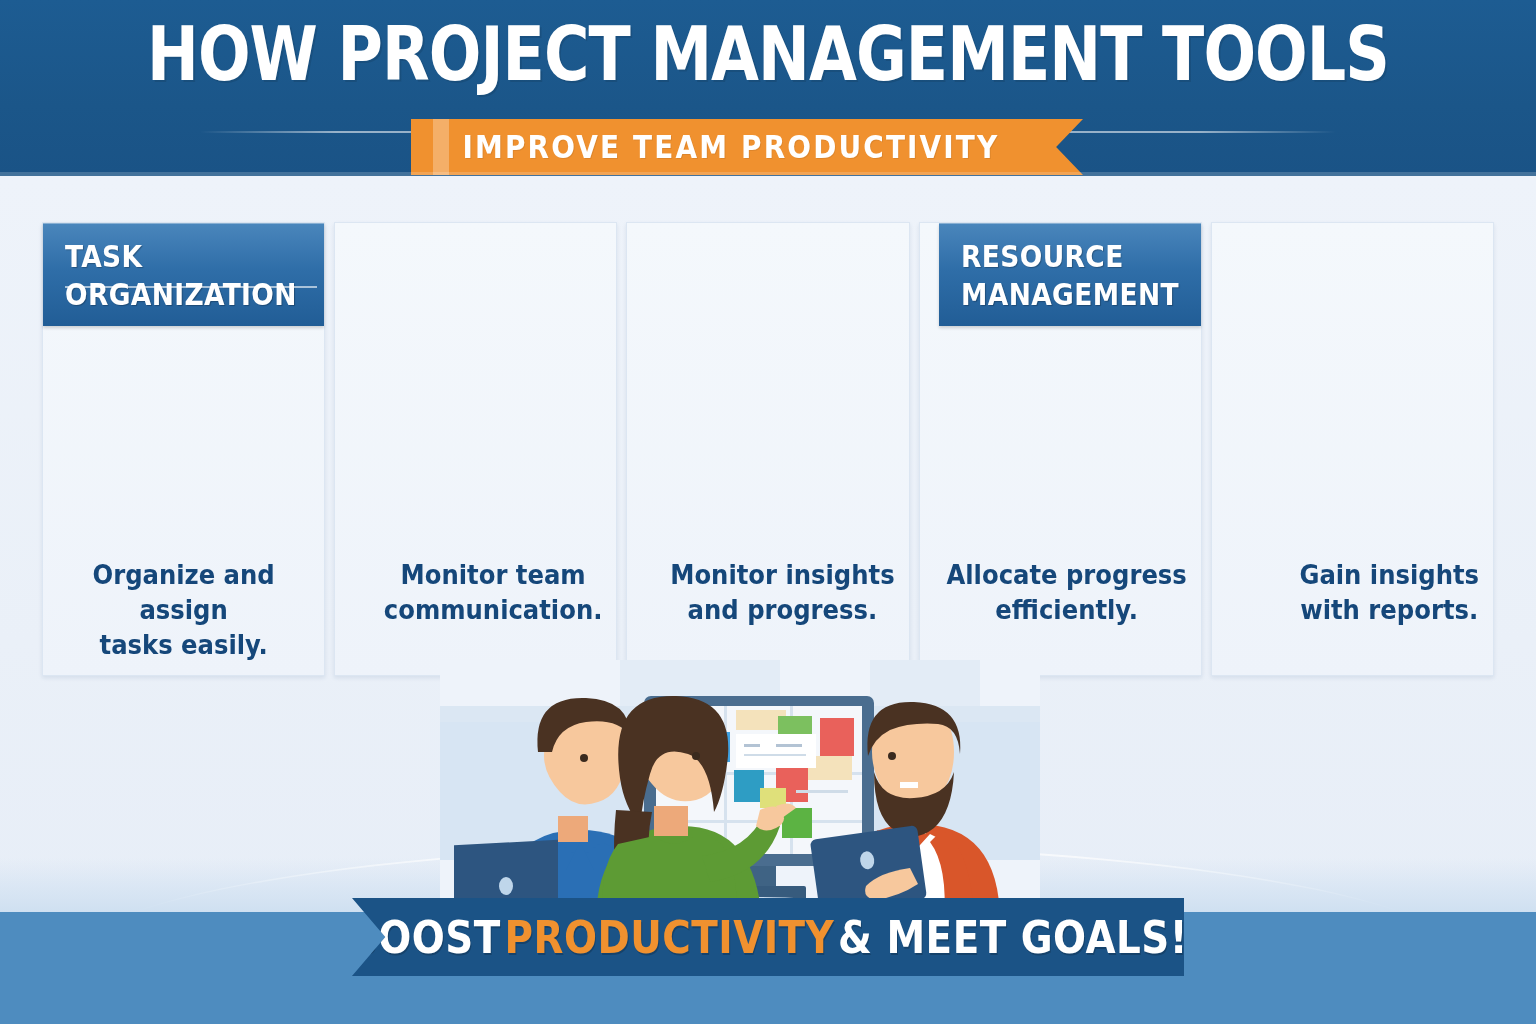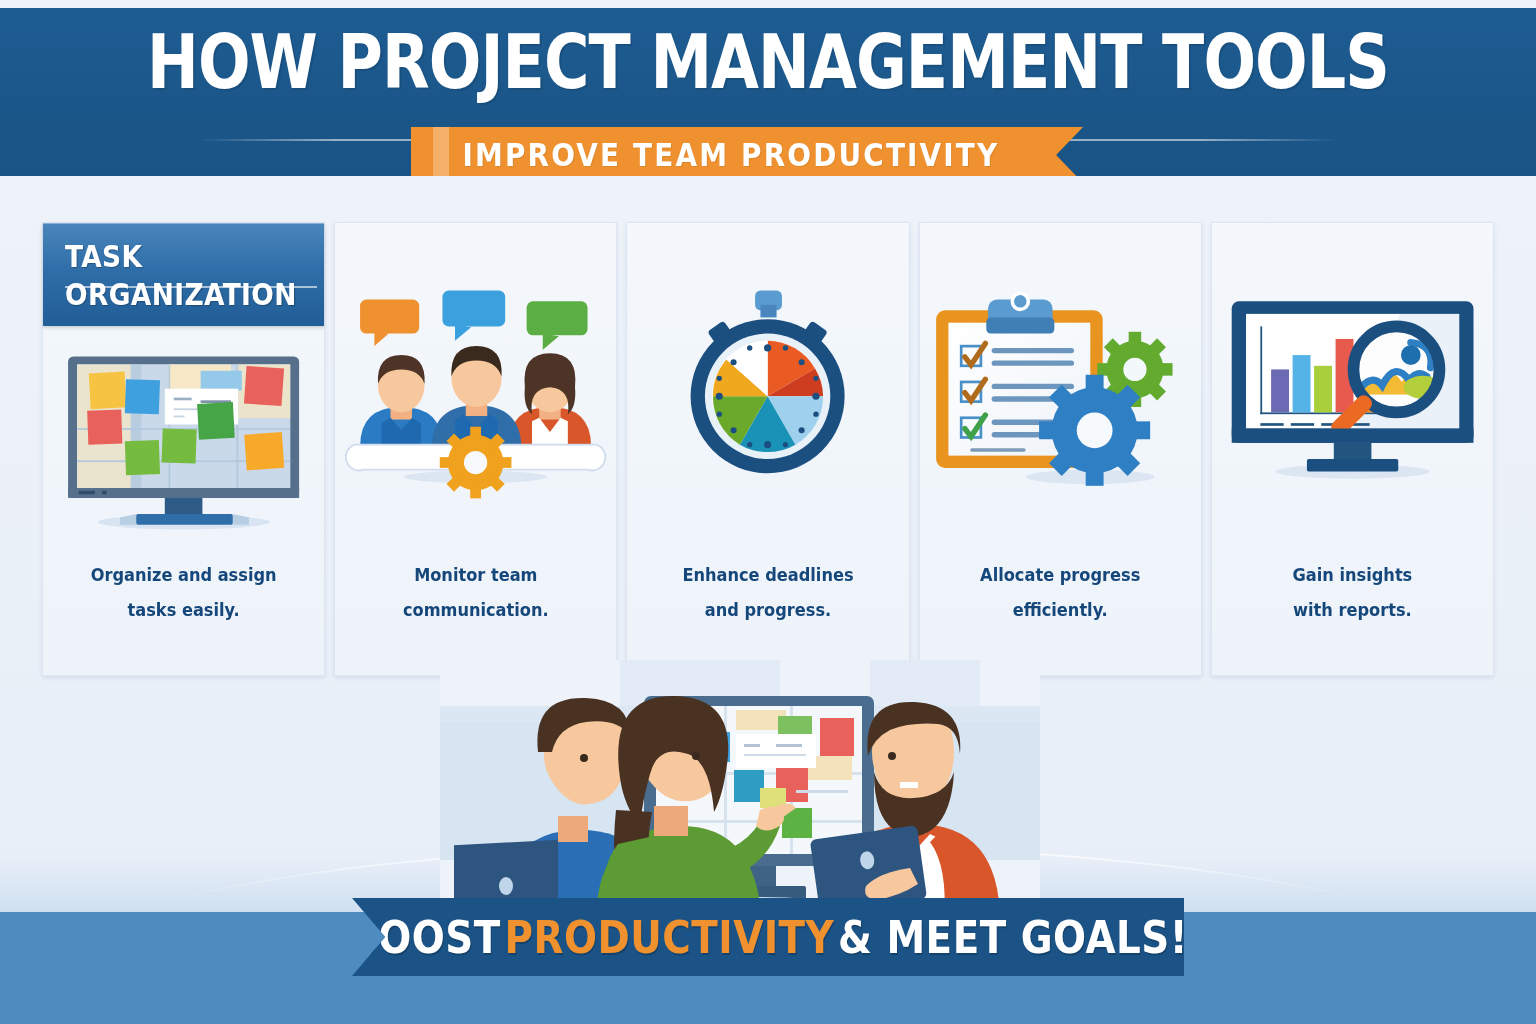--- a/index.html
+++ b/index.html
@@ -5,21 +5,21 @@
   html,body{margin:0;padding:0;}
   body{
     width:1536px;height:1024px;overflow:hidden;
     font-family:"Liberation Sans", sans-serif;
     background:#eef3f9;
   }
   .canvas{position:relative;width:1536px;height:1024px;overflow:hidden;}
 
   
   .header{
-    position:absolute;left:0;top:8px;width:1536px;height:176px;
+    position:absolute;left:0;top:0;width:1536px;height:176px;
     background:linear-gradient(180deg,#1d5c92 0%,#1b5689 60%,#1a5386 100%);
     overflow:hidden;
   }
   .header:after{
     content:"";position:absolute;left:0;bottom:0;width:100%;height:4px;
     background:rgba(255,255,255,.18);
   }
   .title{
     position:absolute;left:0;top:14px;width:1536px;text-align:center;
     color:#ffffff;
@@ -75,21 +75,21 @@
     opacity:.9;
   }
 
   
   .cards{position:absolute;left:42px;top:222px;width:1452px;height:452px;display:flex;gap:9px;}
   .card{
     position:relative;width:314px;height:452px;
     background:linear-gradient(180deg,#f4f8fc 0%,#eef3fa 100%);
     border:1px solid #dce6f2;
     box-shadow:0 2px 4px rgba(30,70,120,.10);
-    display:flex;flex-direction:column;
+    display:flex;flex-direction:column;align-items:flex-end;
   }
   .card-head{
     position:relative;height:103px;flex:0 0 103px;
     background:linear-gradient(180deg,#4a86bc 0%,#2f6ea8 45%,#215d96 100%);
     box-shadow:inset 0 1px 0 rgba(255,255,255,.35),0 2px 3px rgba(0,0,0,.16);
     padding:14px 10px 0 22px;box-sizing:border-box;
   }
   .card-head .ch-text{
     color:#ffffff;
     font-family:"Liberation Sans Narrow","DejaVu Sans Condensed","Liberation Sans",sans-serif;
@@ -100,21 +100,21 @@
   }
   .card-head .ch-underline{
     position:absolute;left:22px;bottom:38px;width:252px;height:2px;
     background:rgba(255,255,255,.6);
   }
   .card-art{flex:1 1 auto;position:relative;}
   .card-caption{
     flex:0 0 118px;text-align:center;
     color:#15477a;
     font-family:"Liberation Sans Narrow","DejaVu Sans Condensed","Liberation Sans",sans-serif;
-    font-weight:700;font-size:18px;line-height:35px;
+    font-weight:700;font-size:27px;line-height:35px;
     padding:0 14px;box-sizing:border-box;
     white-space:pre-line;
   }
 
   
   .ribbon{
     position:absolute;left:352px;top:898px;width:832px;height:78px;
     background:#1b5386;
     clip-path:polygon(0 0,100% 0,100% 100%,0 100%,4.0% 50%);
     box-shadow:0 3px 6px rgba(0,0,0,.22);
@@ -326,25 +326,29 @@
               <circle cx="103" cy="142" r="3"></circle>
             <circle cx="211" cy="142" r="3"></circle>
               <circle cx="103" cy="102" r="3"></circle>
             <circle cx="137" cy="68" r="3"></circle>
               <circle cx="177" cy="176" r="3"></circle>
             <circle cx="177" cy="68" r="3"></circle>
               <circle cx="137" cy="176" r="3"></circle>
           </g>
         </svg>
       </div>
-      <div class="card-caption">Enhance deadlines
+      <div class="card-caption">Monitor insights
 and progress.</div>
     </div>
 
     <div class="card">
+      <div class="card-head">
+        <div class="ch-text">RESOURCE
+MANAGEMENT</div>
+      </div>
       <div class="card-art">
         <svg class="art-svg" viewBox="0 0 314 230" preserveAspectRatio="xMidYMid meet">
           <ellipse cx="190" cy="212" rx="72" ry="8" fill="#dbe6f2"></ellipse>
 
           <rect x="18" y="26" width="186" height="176" rx="10" fill="#e8941f"></rect>
           <rect x="32" y="40" width="158" height="148" fill="#ffffff"></rect>
           <rect x="32" y="40" width="158" height="148" fill="url(#cbg)"></rect>
           <defs>
             <linearGradient id="cbg" x1="0" y1="0" x2="1" y2="1">
               <stop offset="0" stop-color="#ffffff"></stop>

